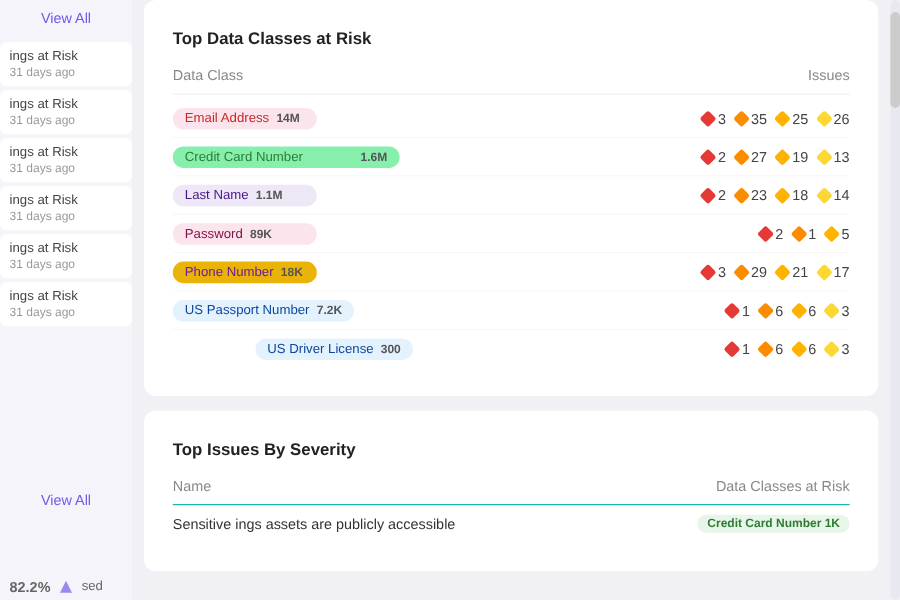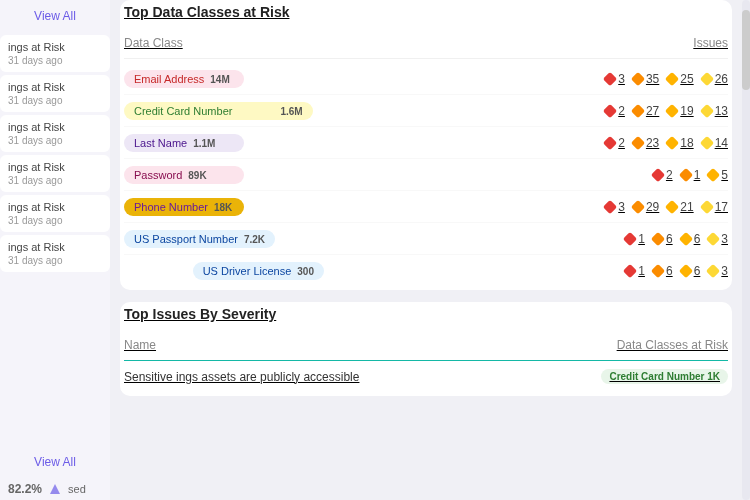--- a/index.html
+++ b/index.html
@@ -83,23 +83,22 @@
       background: #ccc;
       border-radius: 4px;
       position: absolute;
       top: 10px;
     }
 
     
     .card {
       background: white;
       border-radius: 10px;
-      padding: 4px;
+      padding: 24px;
       margin-bottom: 12px;
-      text-decoration: underline;
     }
 
     .card-title {
       font-size: 14px;
       font-weight: 600;
       color: #222;
       margin-bottom: 12px;
     }
 
     
@@ -135,21 +134,21 @@
       align-items: center;
       gap: 6px;
     }
 
     .badge-pink {
       background: #fce4ec;
       color: #c62828;
     }
 
     .badge-green {
-      background: #fef9c3;
+      background: #86efac;
       color: #2e7d32;
       gap: 48px;
     }
 
     .badge-lavender {
       background: #ede7f6;
       color: #4a148c;
     }
 
     .badge-light-pink {
@@ -281,21 +280,21 @@
     <div class="item-date">31 days ago</div>
   </div>
       <div class="sidebar-item">
     <div class="item-label">ings at Risk</div>
     <div class="item-date">31 days ago</div>
   </div>
     </div>
   <div class="view-all-bottom">
     <a class="view-all-link">View All</a>
   </div>
-  <div class="bottom-row" style="padding: 4px 8px;">
+  <div class="bottom-row" style="padding: 4px 8px; margin-top: 44px;">
     <span class="pct">82.2%</span>
     <svg width="14" height="14">
       <polygon points="7,2 12,12 2,12" fill="#6c5ce7" opacity="0.7"></polygon>
     </svg>
     <span>sed</span>
   </div>
 </div>
 
 <div class="main">
 

